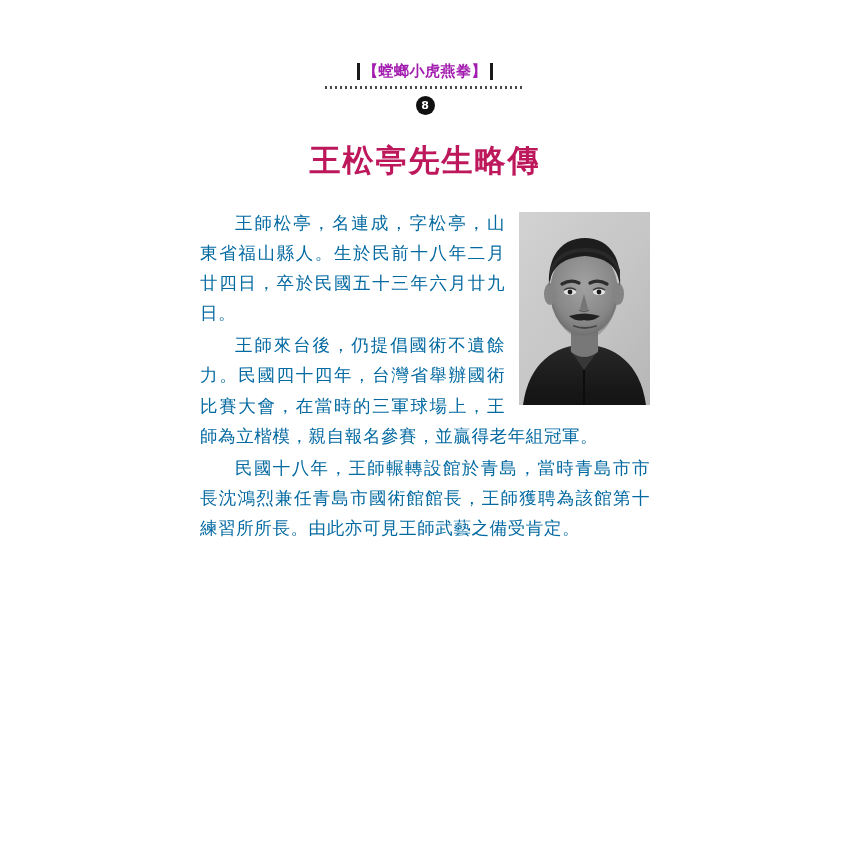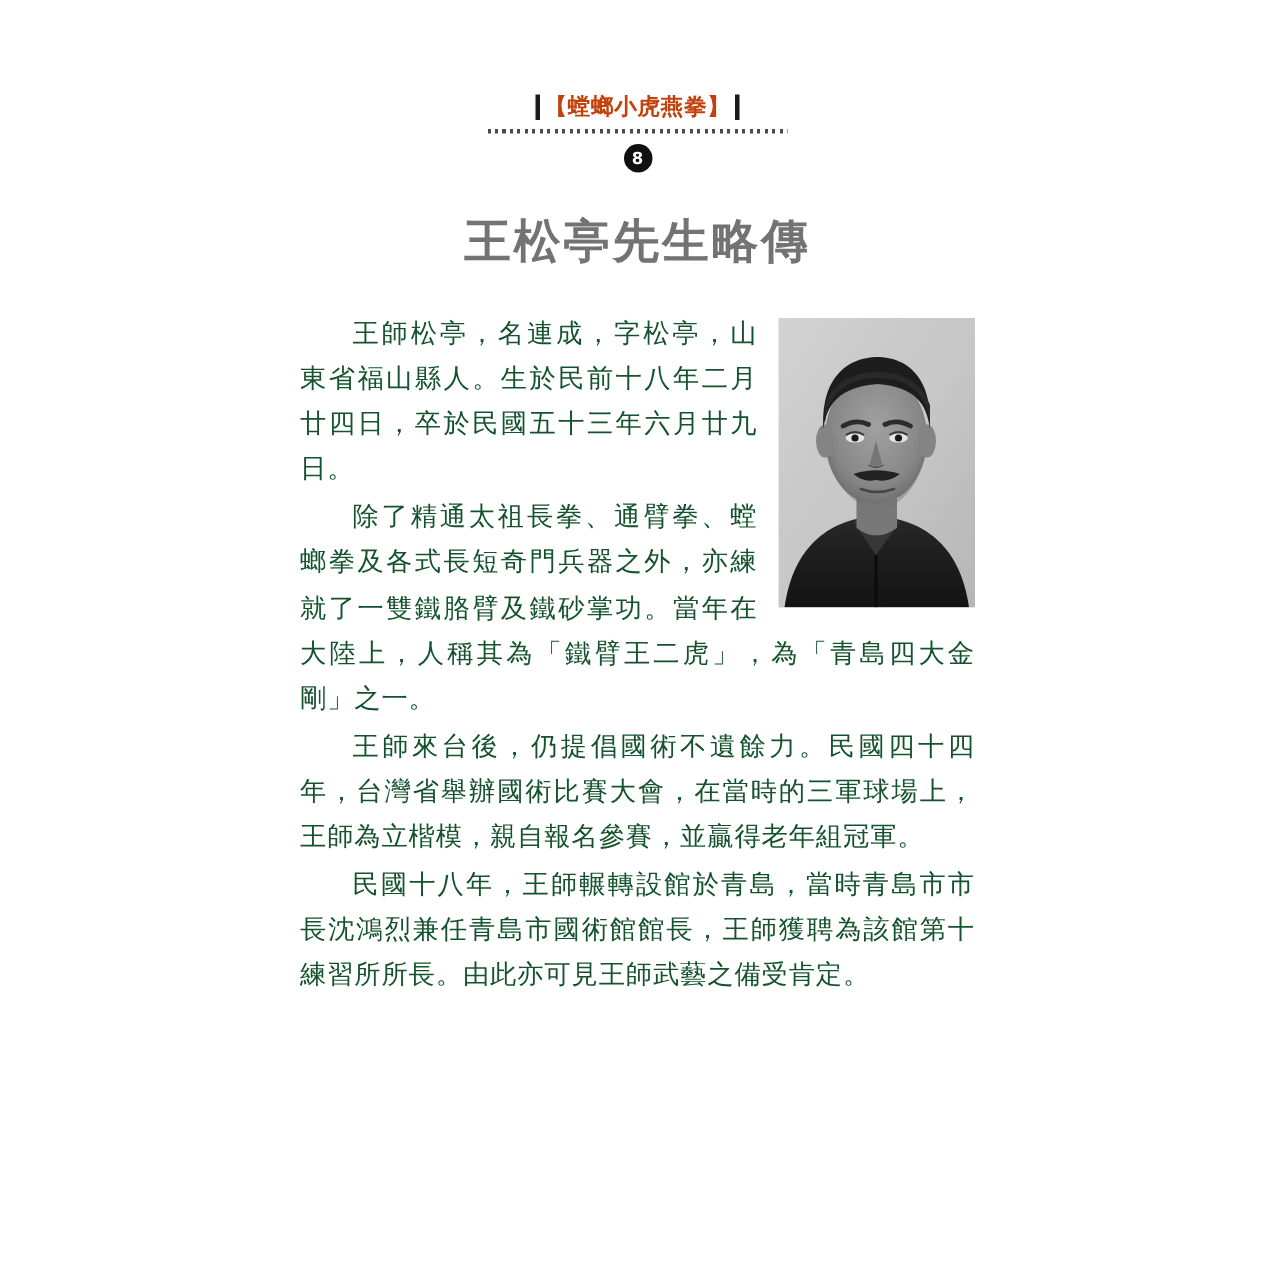--- a/index.html
+++ b/index.html
@@ -32,21 +32,21 @@
     text-align: center;
   }
   .runhead-line {
     display: inline-flex;
     align-items: center;
     justify-content: center;
     gap: 3px;
     font-size: 15px;
     font-weight: 700;
     letter-spacing: 0.5px;
-    color: #c2410c;
+    color: #a21caf;
     font-family: "DejaVu Serif", "Liberation Serif", serif;
   }
   .runhead-rule {
     display: inline-block;
     width: 3px;
     height: 17px;
     background: #1a1a1a;
     vertical-align: middle;
   }
   .runhead-title {
@@ -93,21 +93,21 @@
     top: 140px;
     width: 450px;
   }
 
   .doc-title {
     margin: 0 0 26px 0;
     text-align: center;
     font-size: 31px;
     font-weight: 700;
     letter-spacing: 2px;
-    color: #737373;
+    color: #be185d;
     font-family: "DejaVu Sans", "Liberation Sans", sans-serif;
   }
 
   
   .portrait {
     float: right;
     width: 131px;
     height: 193px;
     margin: 4px 0 6px 14px;
     position: relative;
@@ -121,21 +121,21 @@
   }
 
   p.body-text {
     margin: 0 0 2px 0;
     text-indent: 2em;
     font-size: 17.5px;
     line-height: 1.72;
     text-align: justify;
     text-justify: inter-character;
     letter-spacing: 0.6px;
-    color: #14532d;
+    color: #0369a1;
     font-family: "DejaVu Serif", "Liberation Serif", serif;
   }
 
   .clearfix::after {
     content: "";
     display: block;
     clear: both;
   }
 </style>
 </head>
@@ -217,18 +217,17 @@
         <path d="M55 114 Q65 118 77 114" stroke="#4a4a4a" stroke-width="1.8" fill="none" stroke-linecap="round"></path>
 
         <path d="M34 92 Q40 116 58 125" stroke="#777777" stroke-width="2" fill="none" opacity="0.5"></path>
         <path d="M97 92 Q91 116 74 125" stroke="#777777" stroke-width="2" fill="none" opacity="0.5"></path>
 
         <rect x="0" y="0" width="131" height="193" fill="#000000" opacity="0.045"></rect>
       </svg>
     </figure>
 
     <p class="body-text">王師松亭，名連成，字松亭，山東省福山縣人。生於民前十八年二月廿四日，卒於民國五十三年六月廿九日。</p>
-    <p class="body-text">除了精通太祖長拳、通臂拳、螳螂拳及各式長短奇門兵器之外，亦練就了一雙鐵胳臂及鐵砂掌功。當年在大陸上，人稱其為「鐵臂王二虎」，為「青島四大金剛」之一。</p>
     <p class="body-text">王師來台後，仍提倡國術不遺餘力。民國四十四年，台灣省舉辦國術比賽大會，在當時的三軍球場上，王師為立楷模，親自報名參賽，並贏得老年組冠軍。</p>
     <p class="body-text">民國十八年，王師輾轉設館於青島，當時青島市市長沈鴻烈兼任青島市國術館館長，王師獲聘為該館第十練習所所長。由此亦可見王師武藝之備受肯定。</p>
 
   </div>
 </div>
 
 </body></html>

